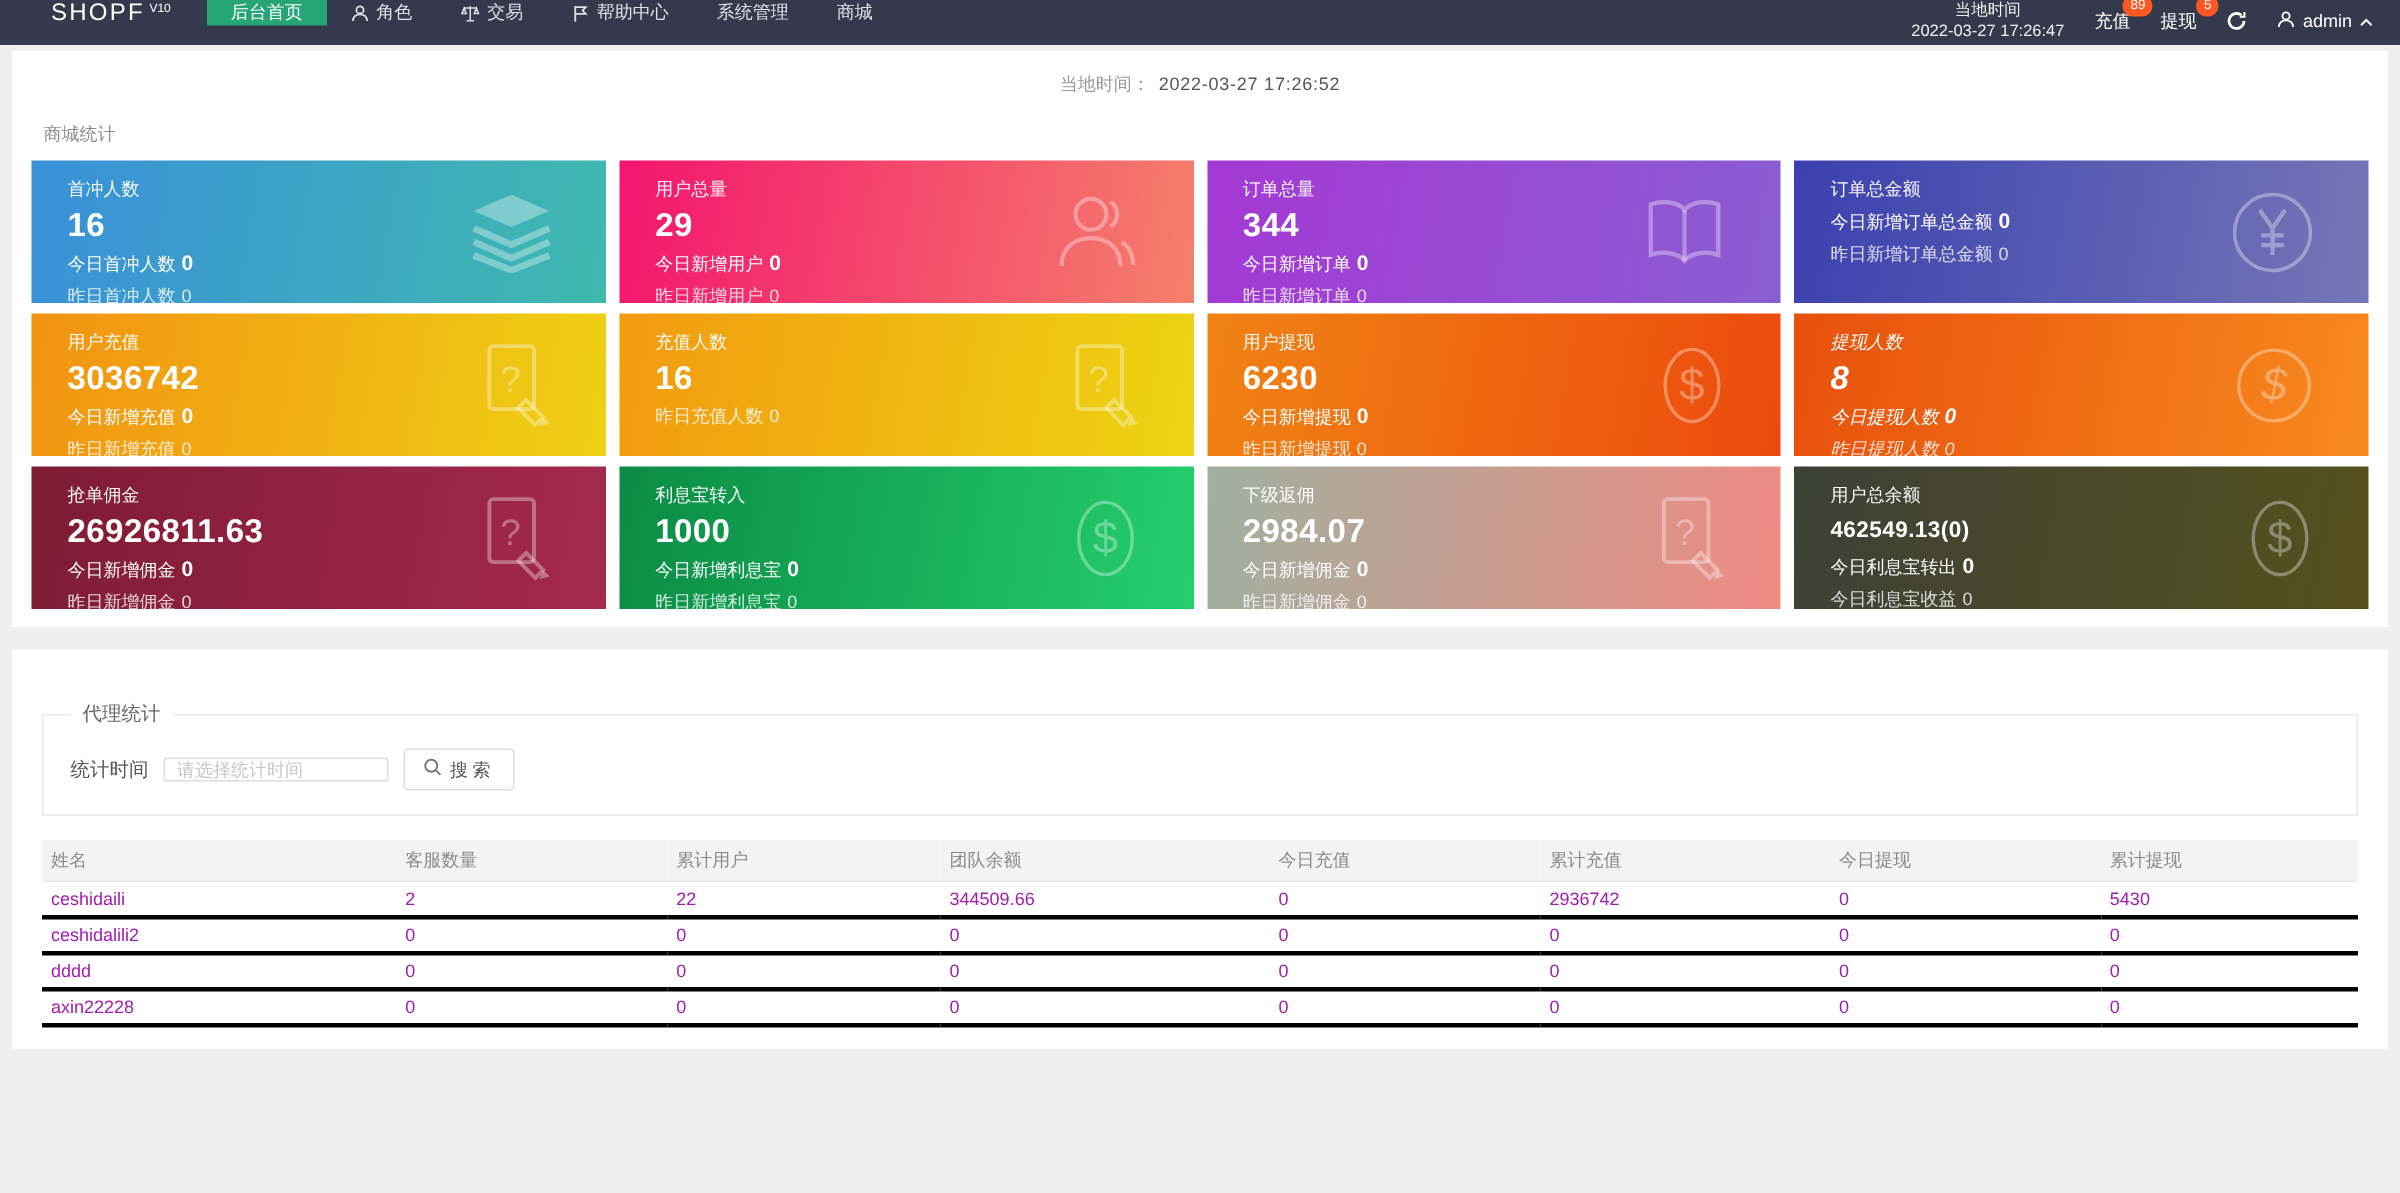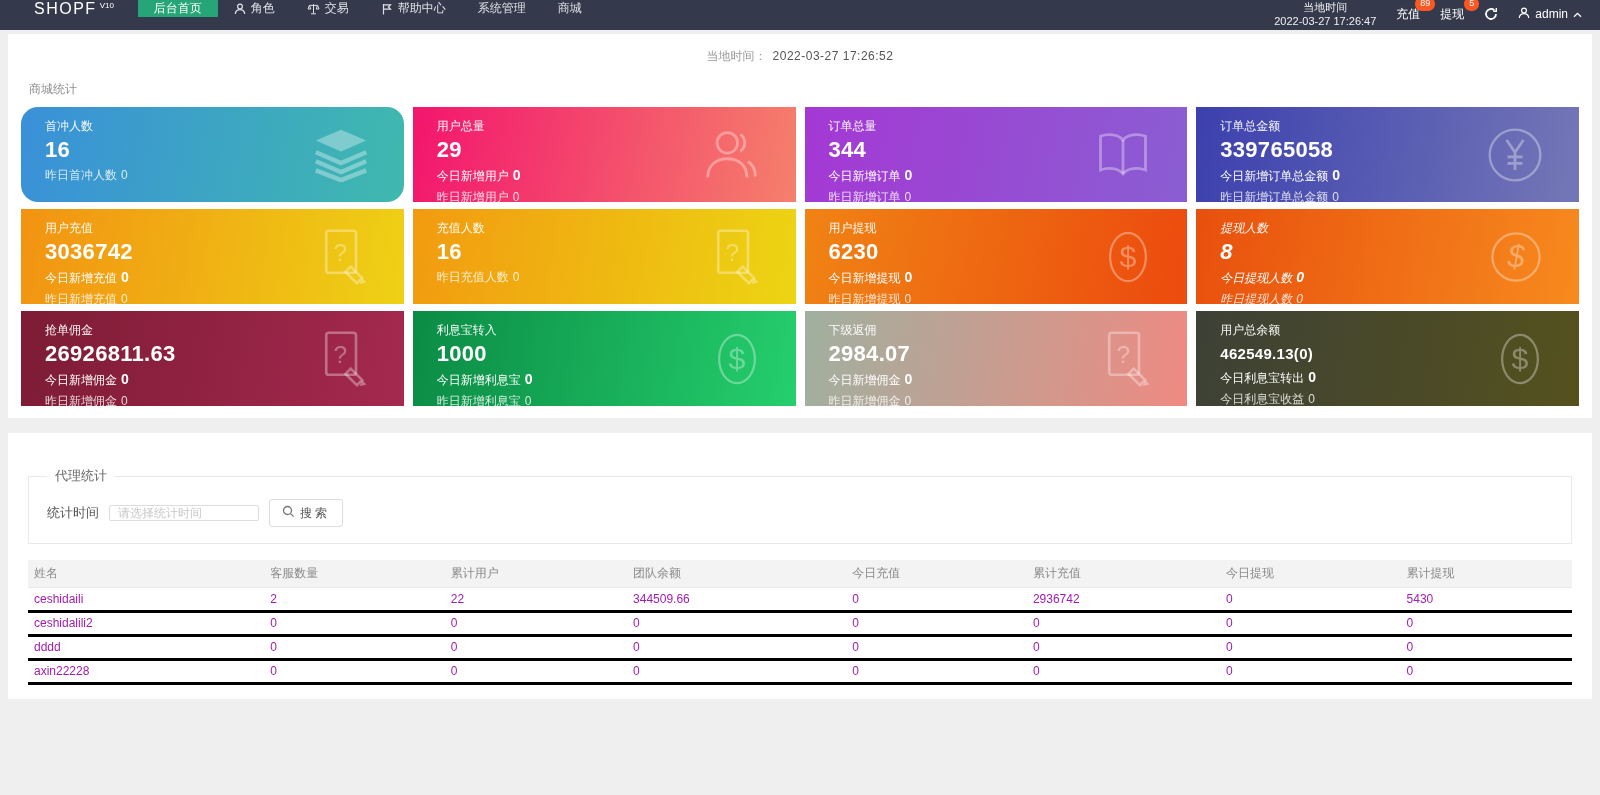--- a/index.html
+++ b/index.html
@@ -138,23 +138,24 @@
     </div>
   </div>
 </div>
 
 <div class="panel1">
   <div class="time-center">
     <span>当地时间：</span><span class="tv">2022-03-27 17:26:52</span>
   </div>
   <div class="section-label">商城统计</div>
   <div class="cards">
-  <div class="card" style="background: linear-gradient(100deg, rgb(58, 144, 217), rgb(63, 185, 174)); border-radius: 17px;">
+  <div class="card" style="background: linear-gradient(100deg, rgb(58, 144, 217), rgb(63, 185, 174));">
     <div class="card-title">首冲人数</div>
     <div class="card-value">16</div>
+    <div class="card-line l1"><span class="k">今日首冲人数</span><span class="v">0</span></div>
     <div class="card-line dim l2"><span class="k">昨日首冲人数</span><span class="v">0</span></div>
     <div class="card-icon">
           <svg width="58" height="54" viewBox="0 0 64 60">
             <path d="M32 2 60 14 32 26 4 14Z" fill="currentColor"></path>
             <g fill="none" stroke="currentColor" stroke-width="5">
               <path d="M4 27l28 12 28-12"></path>
               <path d="M4 37l28 12 28-12"></path>
               <path d="M4 47l28 11 28-11"></path>
             </g>
           </svg>
@@ -184,21 +185,20 @@
     <div class="card-icon">
           <svg width="60" height="50" viewBox="0 0 64 52" fill="none" stroke="currentColor" stroke-width="3">
             <path d="M32 10C27 4 16 3 8 6v36c8-3 19-2 24 4 5-6 16-7 24-4V6c-8-3-19-2-24 4z"></path>
             <path d="M32 10v36"></path>
           </svg>
         </div>
   </div>
 
   <div class="card" style="background: linear-gradient(100deg, rgb(60, 64, 174), rgb(116, 119, 182));">
     <div class="card-title">订单总金额</div>
-    <div class="card-value">339765058</div>
     <div class="card-line l1"><span class="k">今日新增订单总金额</span><span class="v">0</span></div>
     <div class="card-line dim l2"><span class="k">昨日新增订单总金额</span><span class="v">0</span></div>
     <div class="card-icon">
           <svg width="60" height="60" viewBox="0 0 64 64" fill="none" stroke="currentColor" stroke-width="2.5">
             <circle cx="32" cy="32" r="27"></circle>
             <g stroke-width="3">
               <path d="M23 16l9 13 9-13M32 29v19M24 34h16M24 41h16"></path>
             </g>
           </svg>
         </div>

